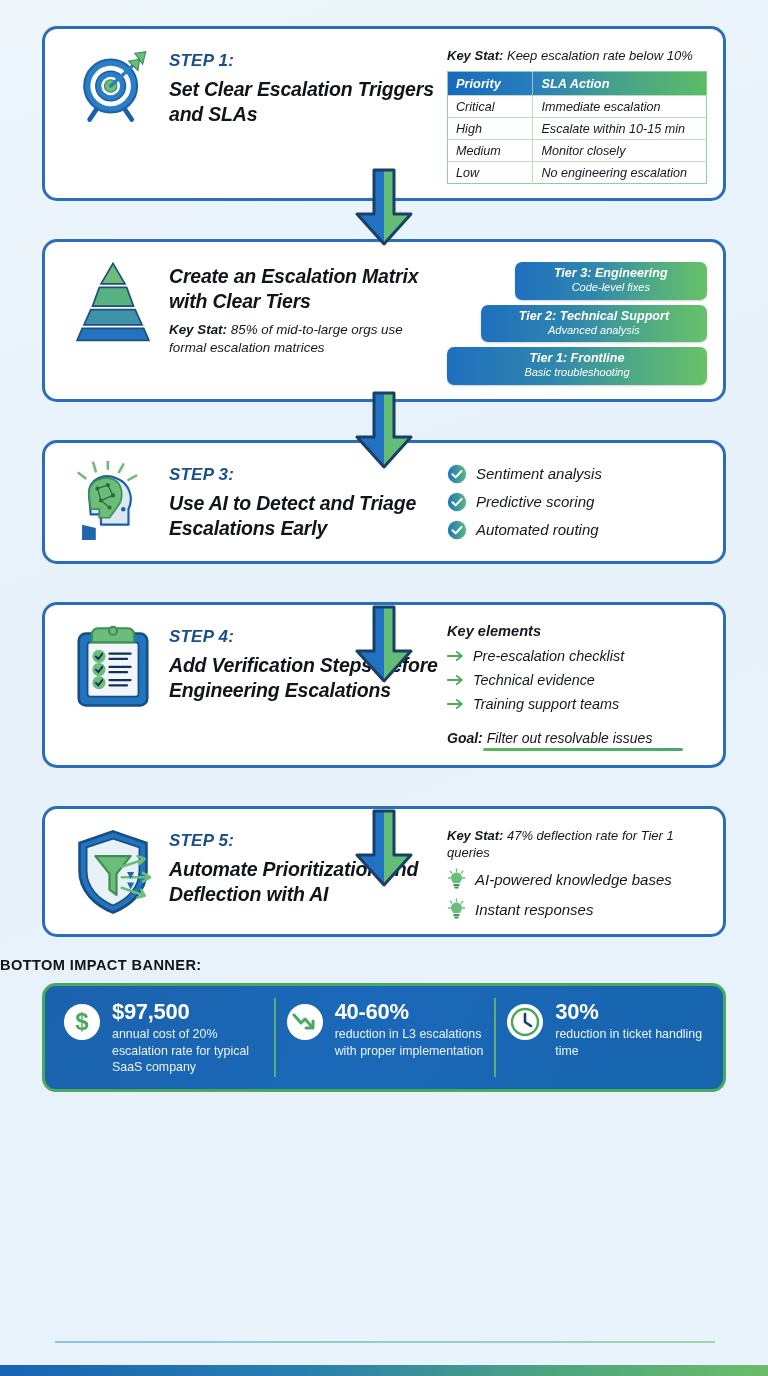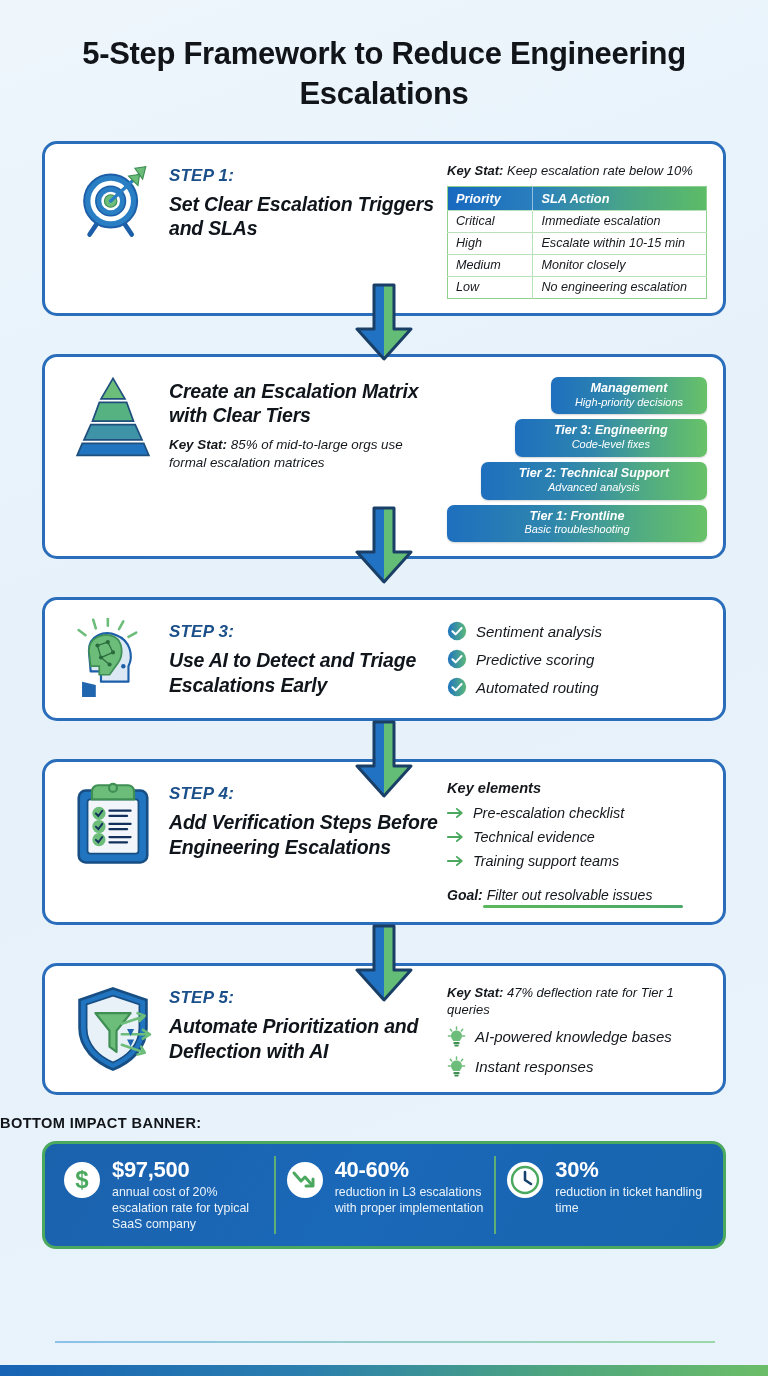--- a/index.html
+++ b/index.html
@@ -154,21 +154,20 @@
     position:absolute; top:1341px; left:55px; width: 660px; height:2px;
     background: linear-gradient(90deg,#7bb8e8,#8fd39a);
     opacity:.85;
   }
 </style>
 </head>
 <body>
 
 <div class="page">
 
-  <h1 class="title">5-Step Framework to Reduce Engineering Escalations</h1>
 
   <div class="steps">
 
     <div class="card">
       <div class="card-left">
         <div class="icon-box">
           <svg width="78" height="78" viewBox="0 0 100 100">
             <g stroke="#1c5fa8" stroke-width="2.5" fill="none">
               <path d="M30 78 L20 93" stroke-width="6" stroke-linecap="round"></path>
               <path d="M64 78 L74 93" stroke-width="6" stroke-linecap="round"></path>
@@ -247,24 +246,20 @@
         </div>
         <div class="txt-box">
           <div class="step-title">Create an Escalation Matrix with Clear Tiers</div>
           <div class="substat">
             <b>Key Stat:</b><span> 85% of mid-to-large orgs use formal escalation matrices</span>
           </div>
         </div>
       </div>
       <div class="card-right">
         <div class="tiers">
-          <div class="tier w1">
-            <div class="t1">Management</div>
-            <div class="t2">High-priority decisions</div>
-          </div>
           <div class="tier w2">
             <div class="t1">Tier 3: Engineering</div>
             <div class="t2">Code-level fixes</div>
           </div>
           <div class="tier w3">
             <div class="t1">Tier 2: Technical Support</div>
             <div class="t2">Advanced analysis</div>
           </div>
           <div class="tier w4">
             <div class="t1">Tier 1: Frontline</div>

